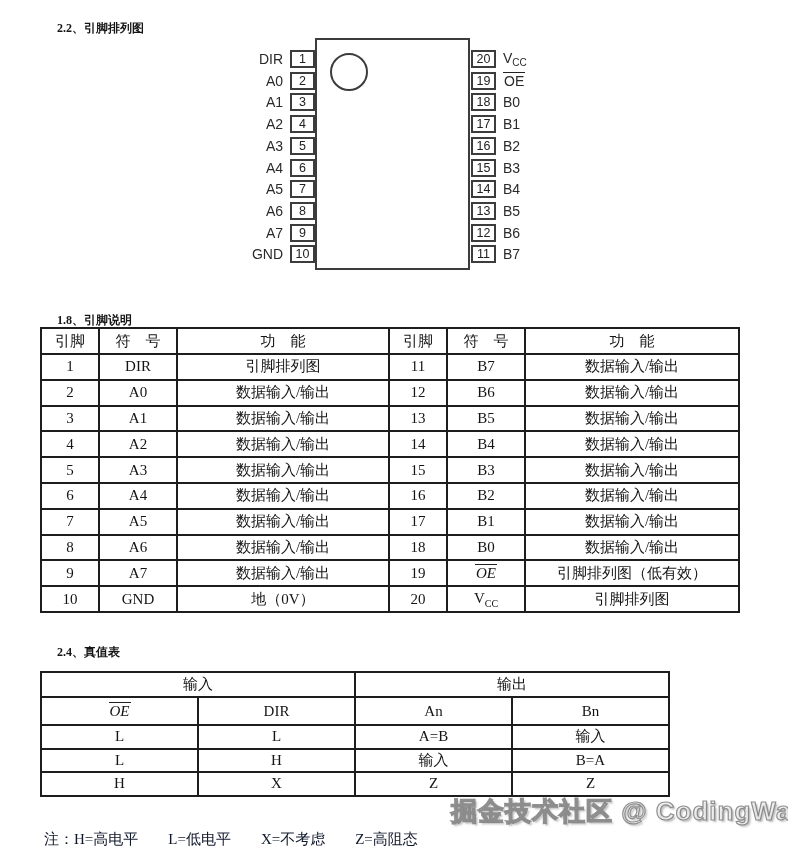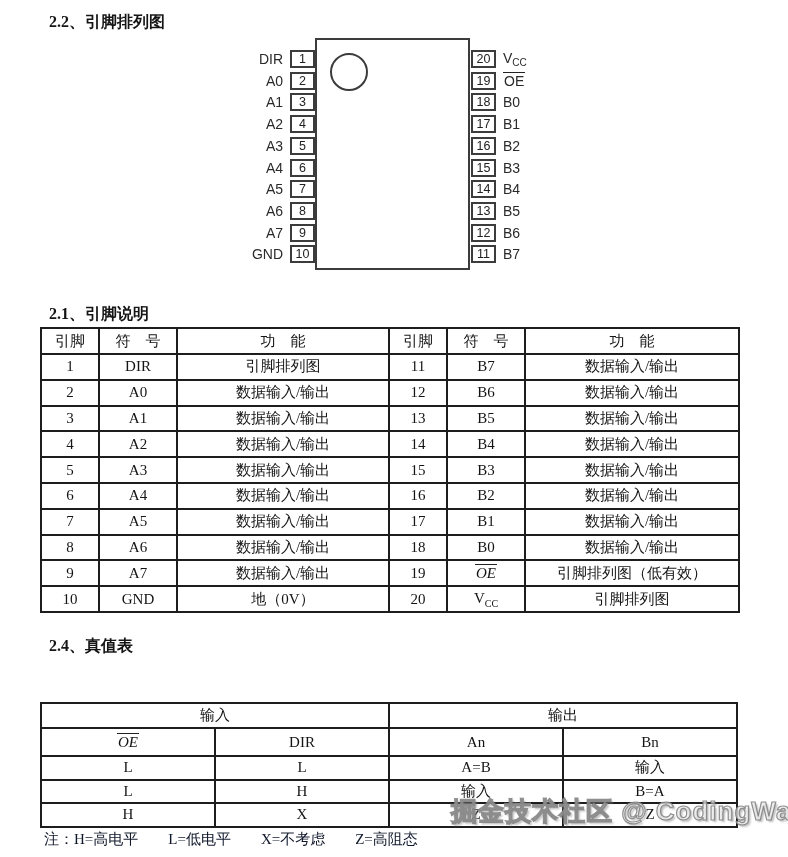--- a/index.html
+++ b/index.html
@@ -1,22 +1,22 @@
 <!DOCTYPE html>
 <html><head>
 <meta charset="utf-8">
 <style>
   html,body{margin:0;padding:0;background:#fff;}
   .page{
     position:relative; width:788px; height:857px; background:#ffffff;
     font-family:"Liberation Serif", serif; color:#111; overflow:hidden;
   }
   .sec-heading{
-    position:absolute; left:45px; margin:4px;
-    font-size:16px; font-weight:bold; color:#151515;
+    position:absolute; left:45px; margin:12px;
+    font-size:12px; font-weight:bold; color:#151515;
     font-family:"Liberation Serif", serif;
   }
   
   .diagram{position:absolute; left:0; top:0; width:788px; height:295px;}
   .chip-body{position:absolute; left:315px; top:38px; width:151px; height:228px; border:2px solid #3c3c3c; background:#fff;}
   .chip-notch{position:absolute; left:330px; top:53px; width:34px; height:34px; border:2px solid #3c3c3c; border-radius:50%; background:#fff;}
   .pin-row{position:absolute; display:flex; align-items:center; gap:7px; height:18px;
     font-family:"Liberation Sans", sans-serif;}
   .pin-row.left{right:473px;}
   .pin-row.right{left:471px;}
@@ -30,21 +30,21 @@
   table{border-collapse:collapse; table-layout:fixed; background:#fff;border-radius:21px;}
   td{border:2px solid #1d1d1d; text-align:center; vertical-align:middle; padding:0 2px;
      font-size:15px; color:#141414; overflow:hidden;}
   .pin-table{position:absolute; left:40px; top:327px; width:698px;}
   .pin-table col.c-pin{width:58px;}
   .pin-table col.c-sym{width:78px;}
   .pin-table col.c-fn{width:212px;}
   .pin-table col.c-fn2{width:214px;}
   .pin-table tr.head td{height:24px;}
   .pin-table tr.datarow td{height:23.8px;}
-  .truth-table{position:absolute; left:40px; top:702px; width:698px;}
+  .truth-table{position:absolute; left:40px; top:671px; width:630px;}
   .truth-table col{width:25%;}
   .truth-table tr.g td{height:23px;}
   .truth-table tr.h td{height:26px;}
   .truth-table tr.datarow td{height:21.5px;}
   .note{position:absolute; left:44px; top:830px; font-size:15px; color:#0f172a;
     font-family:"Liberation Serif", serif;}
   
   .watermark{
     position:absolute; left:451px; top:794px; white-space:nowrap; z-index:5;
     font-family:"Liberation Sans", sans-serif; font-weight:bold; font-size:26px;
@@ -141,21 +141,21 @@
     <div class="pin-row right" style="top:224px">
       <span class="pin-box">12</span>
       <span class="pin-label">B6</span>
     </div>
     <div class="pin-row right" style="top:245px">
       <span class="pin-box">11</span>
       <span class="pin-label">B7</span>
     </div>
   </div>
 
-  <h2 class="sec-heading" style="top:300px">2.1、引脚说明</h2>
+  <h2 class="sec-heading" style="top:300px">1.8、引脚说明</h2>
 
   <table class="pin-table">
     <colgroup>
         <col class="c-pin">
         <col class="c-sym">
         <col class="c-fn">
         <col class="c-pin">
         <col class="c-sym">
         <col class="c-fn2">
       </colgroup>

